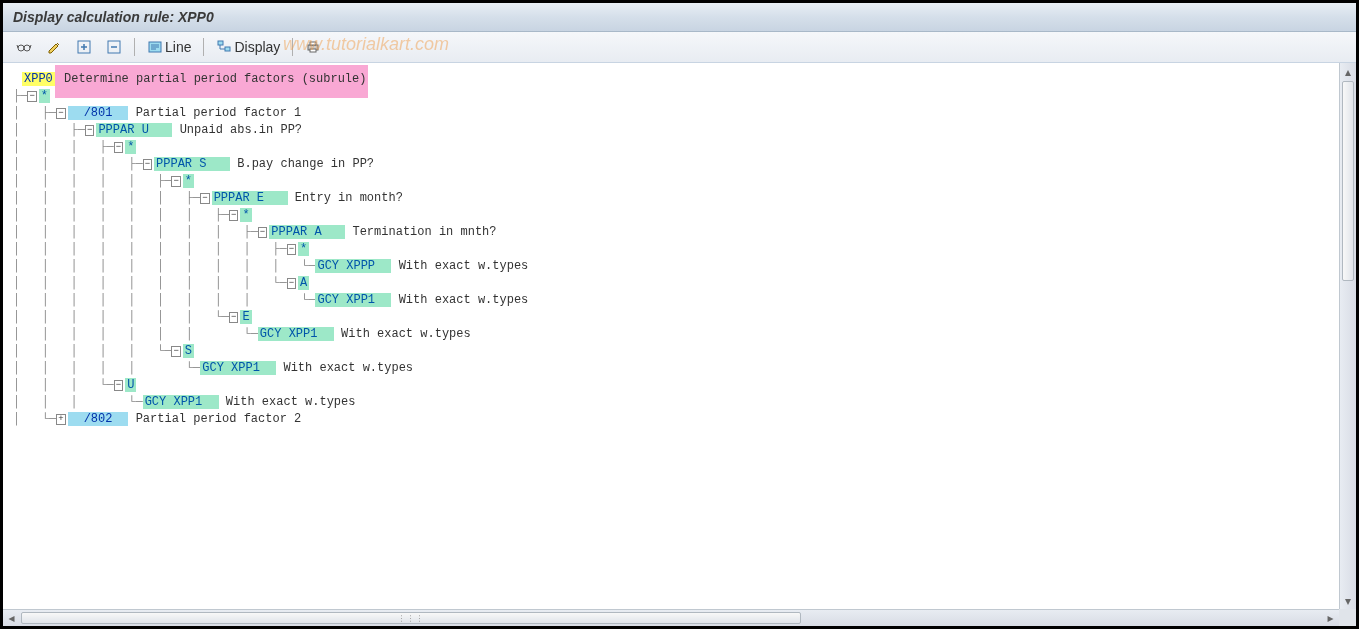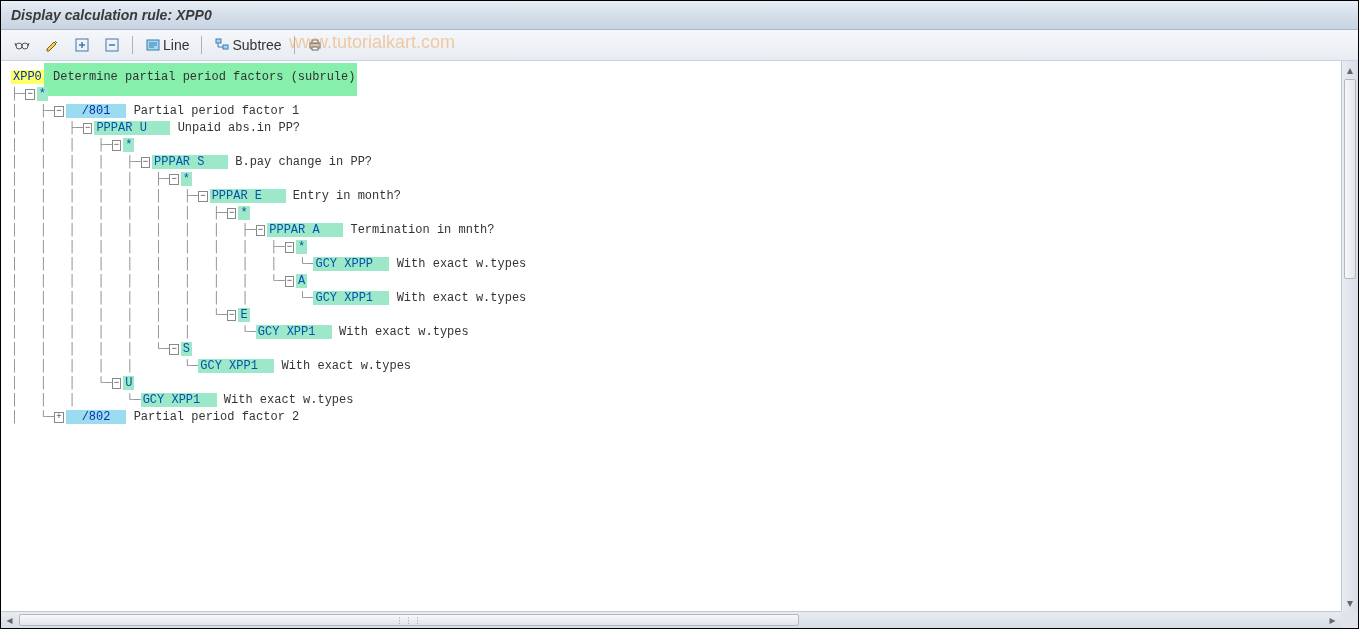--- a/index.html
+++ b/index.html
@@ -6,21 +6,21 @@
     body {
       font-family: Arial, sans-serif;
       font-size: 12px;
       background: #f5f5f5;
       width: 1359px;
       height: 629px;
       overflow: hidden;
       position: relative;
     }
     .window {
-      border: 1px solid #000000;
+      border: 3px solid #000000;
       background: #fff;
       height: 100%;
       display: flex;
       flex-direction: column;
     }
     .titlebar {
       background: linear-gradient(to bottom, #e8eef5 0%, #d5dfea 50%, #c8d4e2 100%);
       border-bottom: 1px solid #a8b8c8;
       padding: 6px 10px;
       font-style: italic;
@@ -53,27 +53,28 @@
       margin: 0 3px;
     }
     .icon {
       display: inline-block;
       width: 16px;
       height: 16px;
     }
     .tb-label { color: #333; font-size: 14px; }
     .watermark {
       position: absolute;
-      left: 288px;
+      left: 280px;
       top: 2px;
       font-size: 18px;
       color: #f0a050;
       opacity: 0.5;
       pointer-events: none;
       font-weight: 500;
+      font-style: italic;
     }
     .content-wrap {
       flex: 1;
       position: relative;
       overflow: hidden;
       background: #fff;
     }
     .content {
       position: absolute;
       top: 2px;
@@ -84,22 +85,22 @@
       background: #fff;
     }
     .tree {
       font-family: "Courier New", monospace;
       font-size: 12px;
       line-height: 17px;
       padding: 6px 8px;
       white-space: pre;
       color: #333;
     }
-    .root-code { background: #ffff66; color: #0033aa; padding: 0 2px; }
-    .root-desc { background: #86efac; padding: 12px 2px; }
+    .root-code { background: #ffff66; color: #0033aa; padding: 0 2px; margin-left: 9px; }
+    .root-desc { background: #f9a8d4; padding: 12px 2px; }
     .node-box { display: inline-block; border: 1px solid #888; background: #fff; font-size: 9px; line-height: 9px; padding: 0 1px; margin-right: 2px; vertical-align: 1px; cursor: pointer;}
     .code-blue { background: #9ddcf0; color: #0033aa; padding: 0 16px; }
     .code-green { background: #9de8c8; color: #0055aa; padding: 0 2px; }
     .desc { color: #333; text-align: right; }
     .line-connector { color: #888; }
     .vscroll {
       position: absolute;
       right: 0;
       top: 0;
       bottom: 17px;
@@ -219,21 +220,21 @@
         </svg>
       <span class="tb-label">Line</span>
     </span>
     <span class="tb-sep"></span>
     <span class="tb-btn">
       <svg class="icon" viewBox="0 0 16 16">
           <rect x="2" y="2" width="5" height="4" fill="#9ddcf0" stroke="#4078b0"></rect>
           <rect x="9" y="8" width="5" height="4" fill="#9ddcf0" stroke="#4078b0"></rect>
           <path d="M4 6v4h5" stroke="#4078b0" fill="none"></path>
         </svg>
-      <span class="tb-label">Subtree</span>
+      <span class="tb-label">Display</span>
     </span>
     <span class="tb-sep"></span>
     <span class="tb-btn">
       <svg class="icon" viewBox="0 0 16 16">
           <rect x="3" y="6" width="10" height="5" fill="#ccc" stroke="#666"></rect>
           <rect x="5" y="3" width="6" height="3" fill="#fff" stroke="#666"></rect>
           <rect x="5" y="10" width="6" height="3" fill="#fff" stroke="#666"></rect>
         </svg>
     </span>
     <span class="watermark">www.tutorialkart.com</span>

